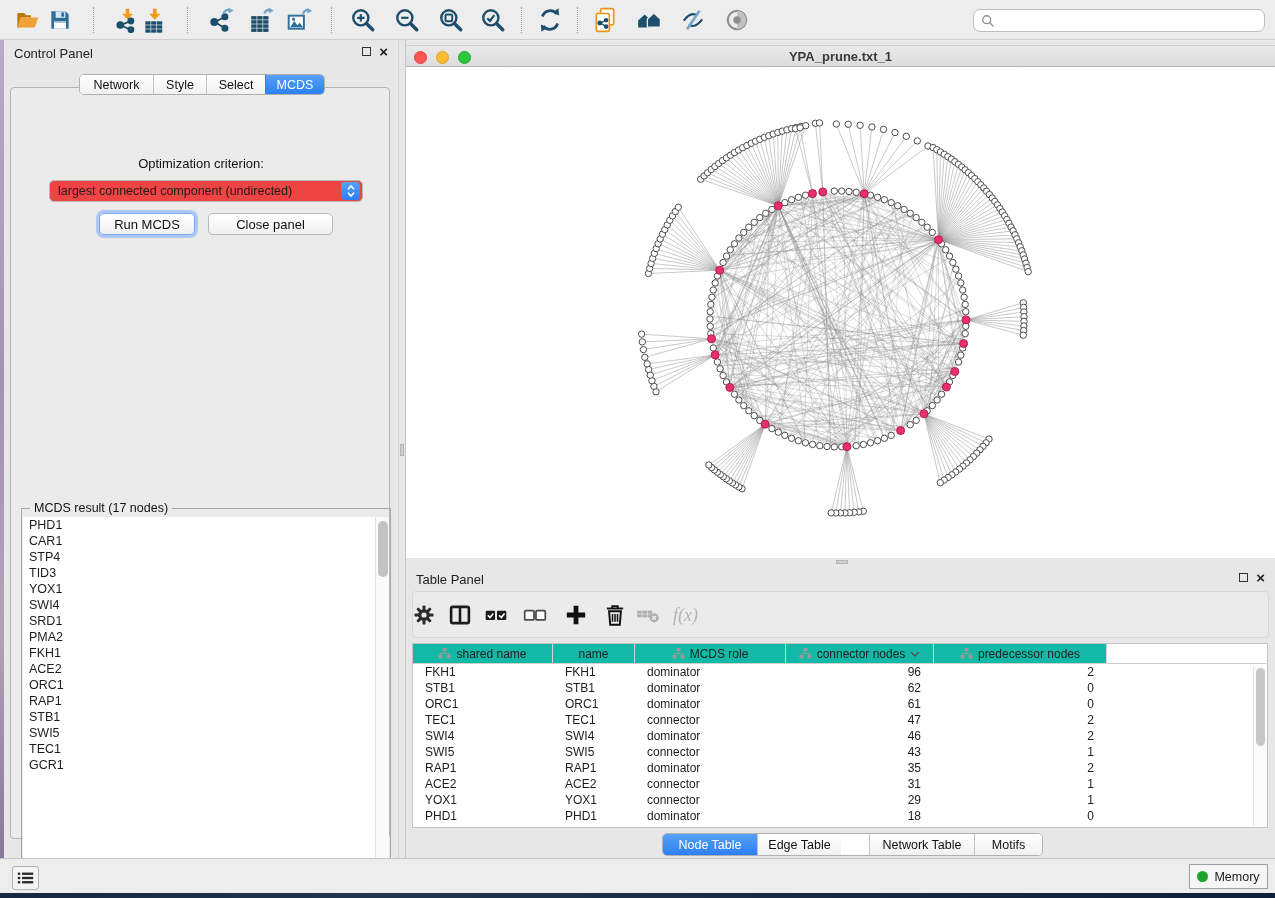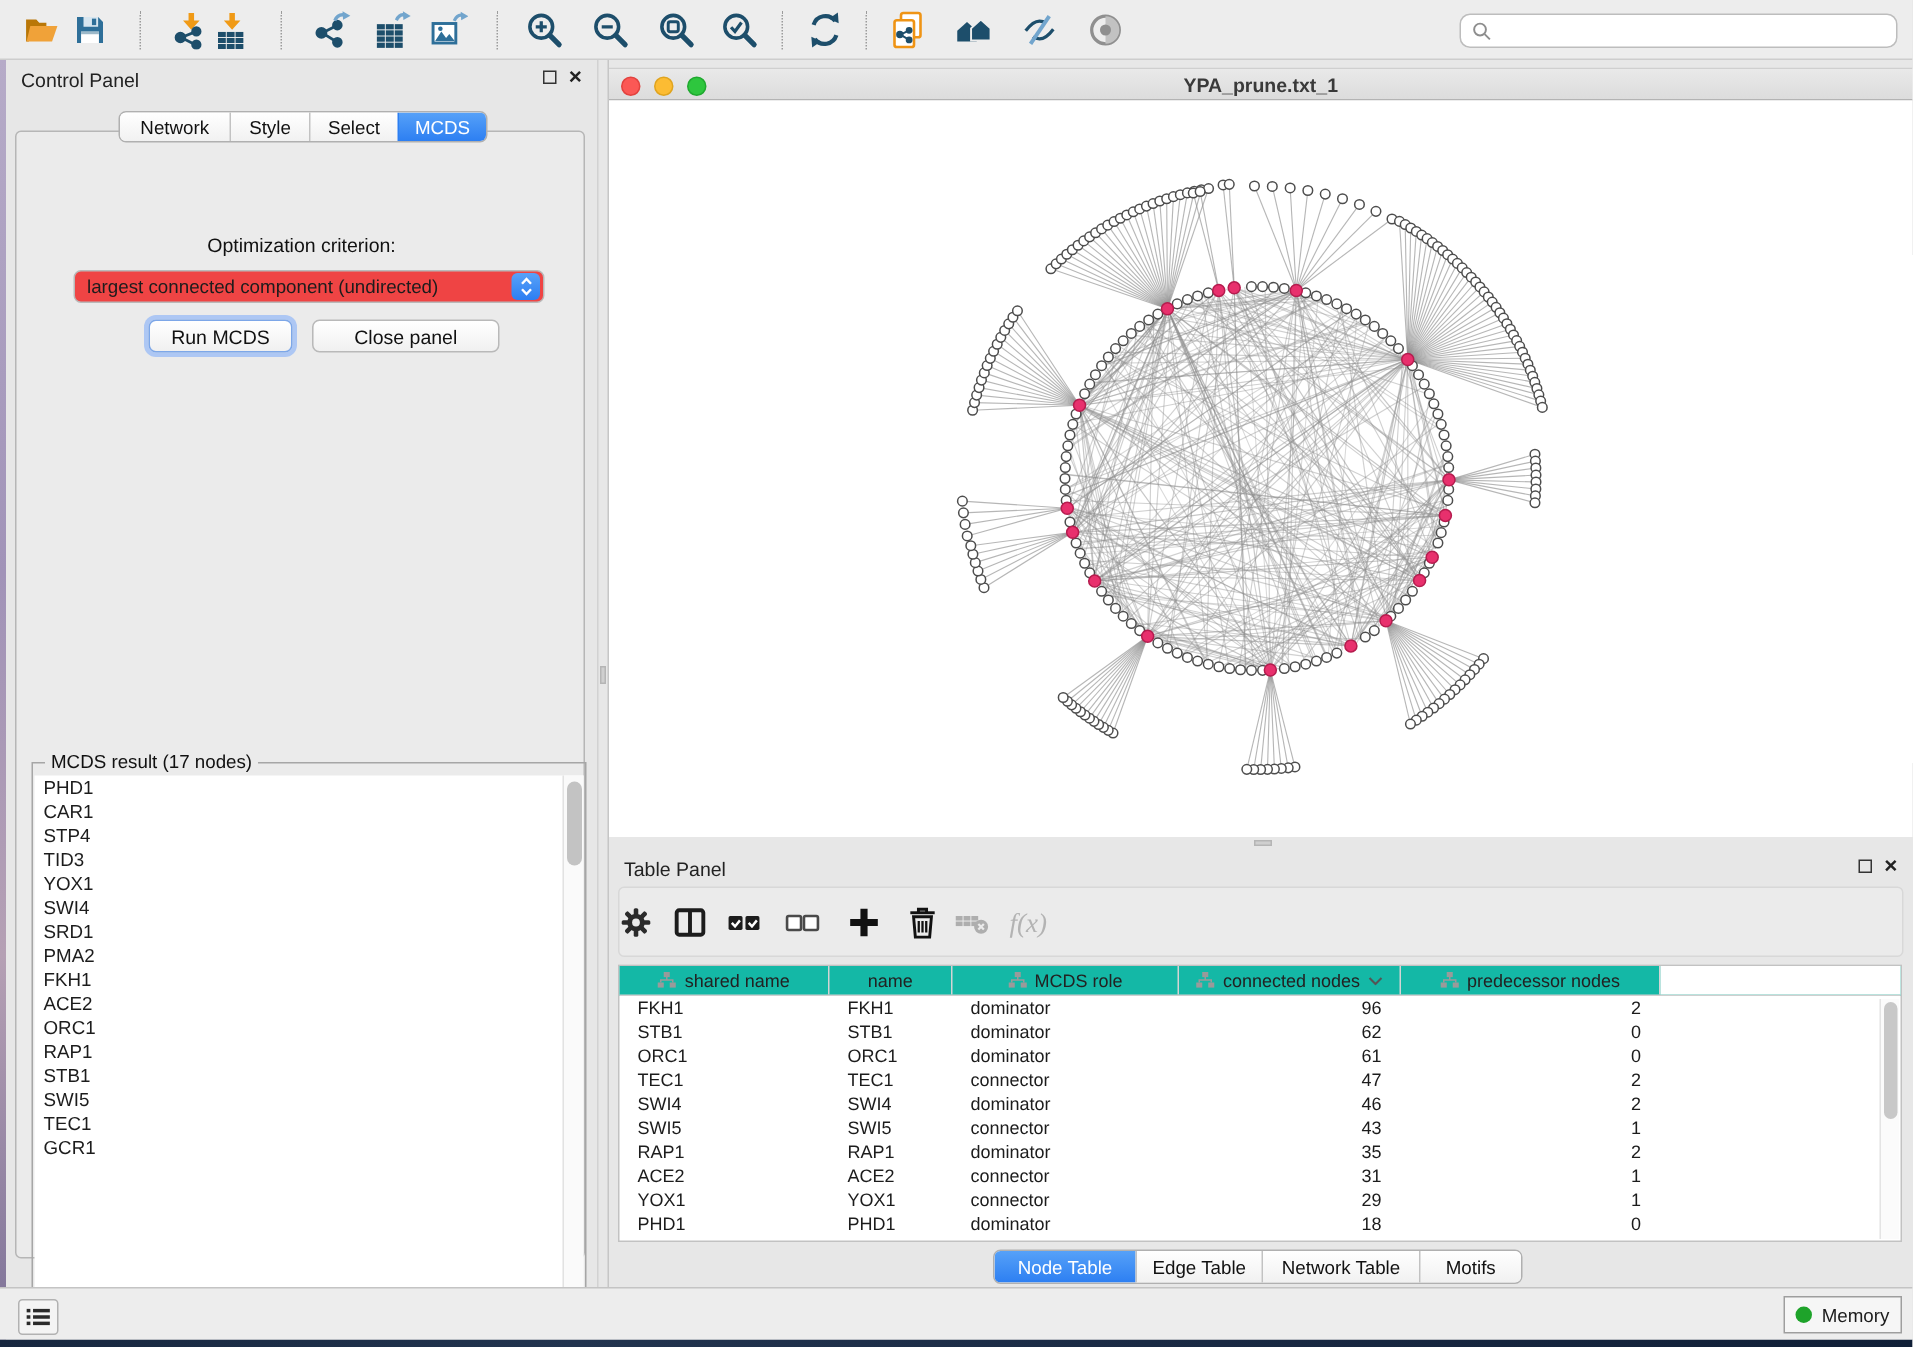--- a/index.html
+++ b/index.html
@@ -1163,21 +1163,21 @@
           <span style="display: flex;">
             <svg class="tree" viewBox="0 0 13 11">
               <g fill="#9a9a9a">
                 <rect x="4.5" y="0" width="4" height="3.4"></rect>
                 <rect x="0.5" y="7" width="4" height="3.4"></rect>
                 <rect x="8.5" y="7" width="4" height="3.4"></rect>
               </g>
               <path d="M6.5 3.4v2M2.5 7V5.4h8V7" fill="none" stroke="#9a9a9a"></path>
             </svg>
           </span>
-          <span>connected nodes</span>
+          <span>connector nodes</span>
           <span style="display: flex;">
             <svg class="sort" viewBox="0 0 10 6">
               <path d="M1 1l4 4 4-4" fill="none" stroke="#555" stroke-width="1.4"></path>
             </svg>
           </span>
         </div>
         <div class="th" style="width: 173px;">
           <span style="display: flex;">
             <svg class="tree" viewBox="0 0 13 11">
               <g fill="#9a9a9a">
@@ -1264,21 +1264,21 @@
           <div class="td r" style="width: 173px;">0</div>
         </div>
       </div>
     <div id="tbody-scroll">
         <div id="tbody-thumb"></div>
       </div>
   </div>
   <div id="tp-tabs">
       <div class="seg active" style="width: 94px;">Node Table</div>
       <div class="seg" style="width: 84px;">Edge Table</div>
-      <div class="seg" style="width: 105px;">Network Table</div>
+      <div class="seg" style="width: 105px; margin-left: 28px;">Network Table</div>
       <div class="seg" style="width: 68px;">Motifs</div>
     </div>
 </div>
 
 <div id="status-bar">
   <div id="status-list-btn">
     <svg viewBox="0 0 22 18">
         <g fill="#2b2b2b">
           <rect x="1" y="2" width="3.2" height="3"></rect>
           <rect x="6.5" y="2" width="14.5" height="3"></rect>

